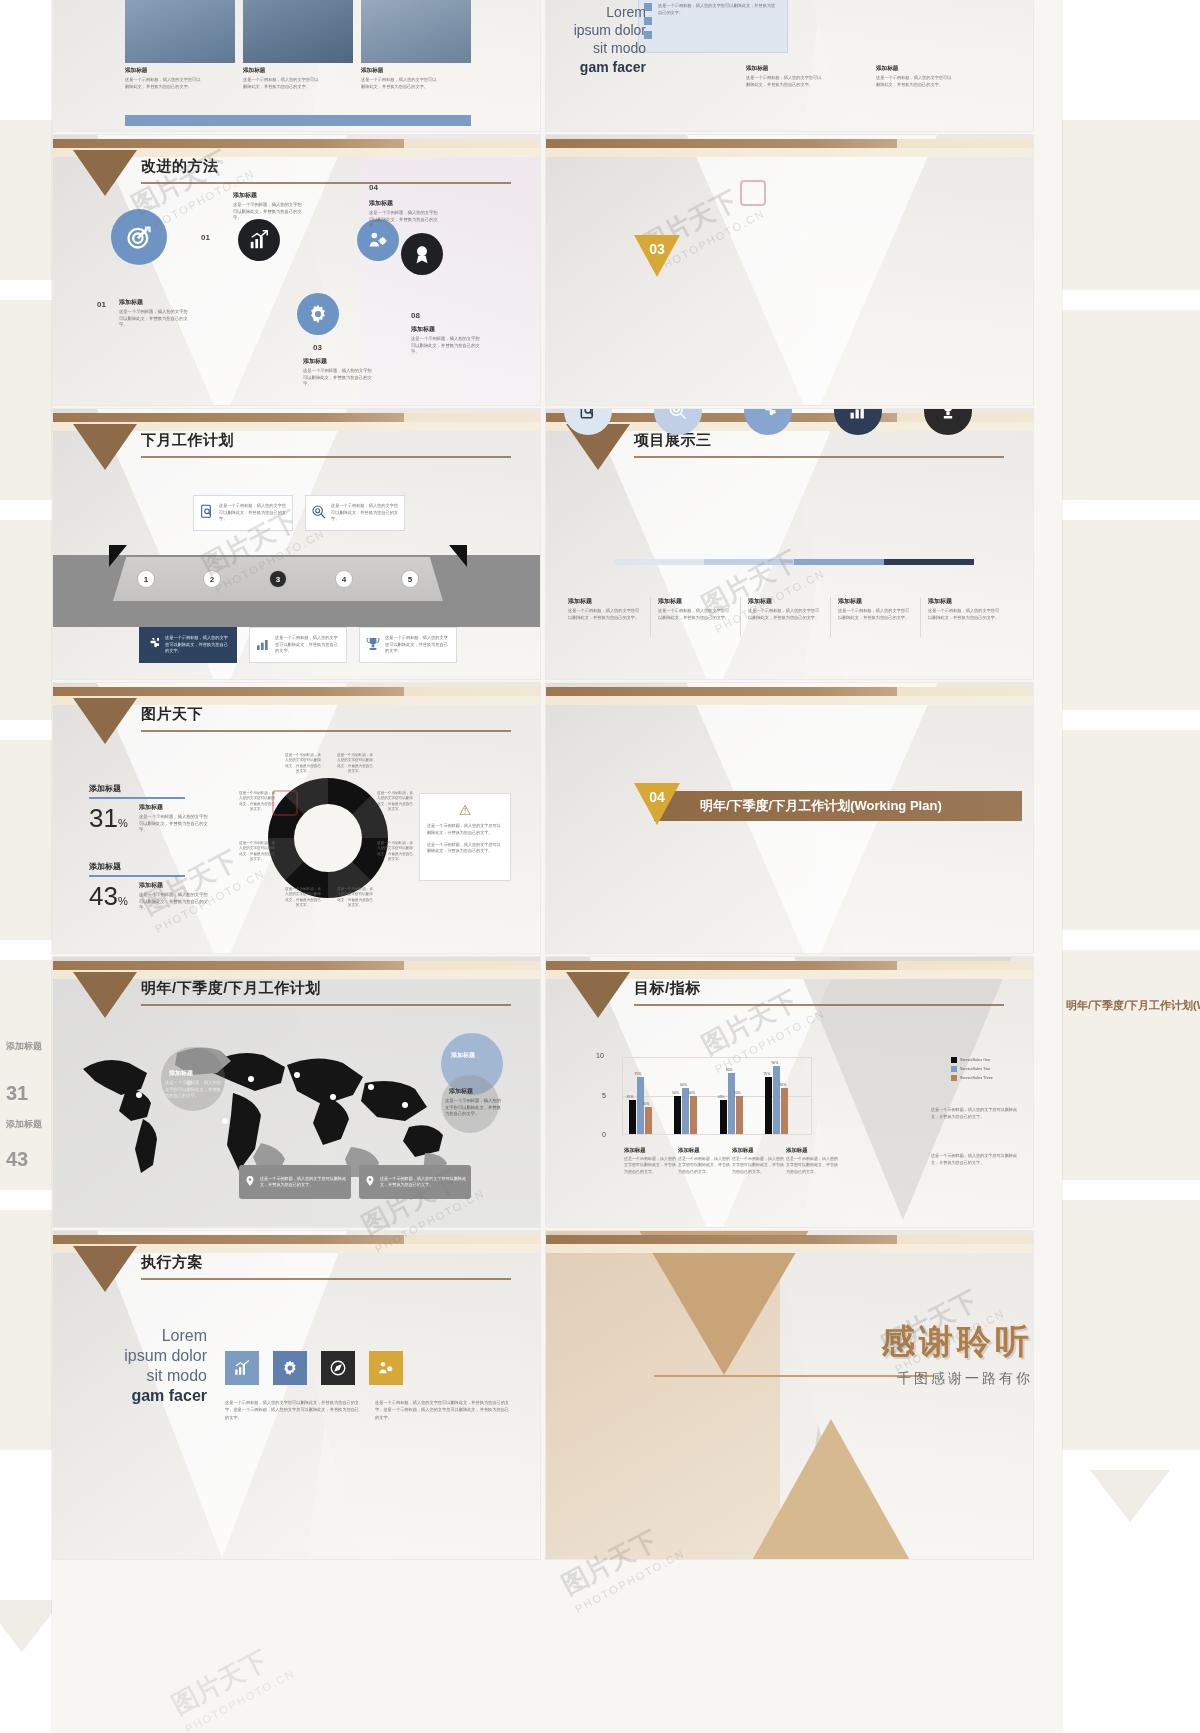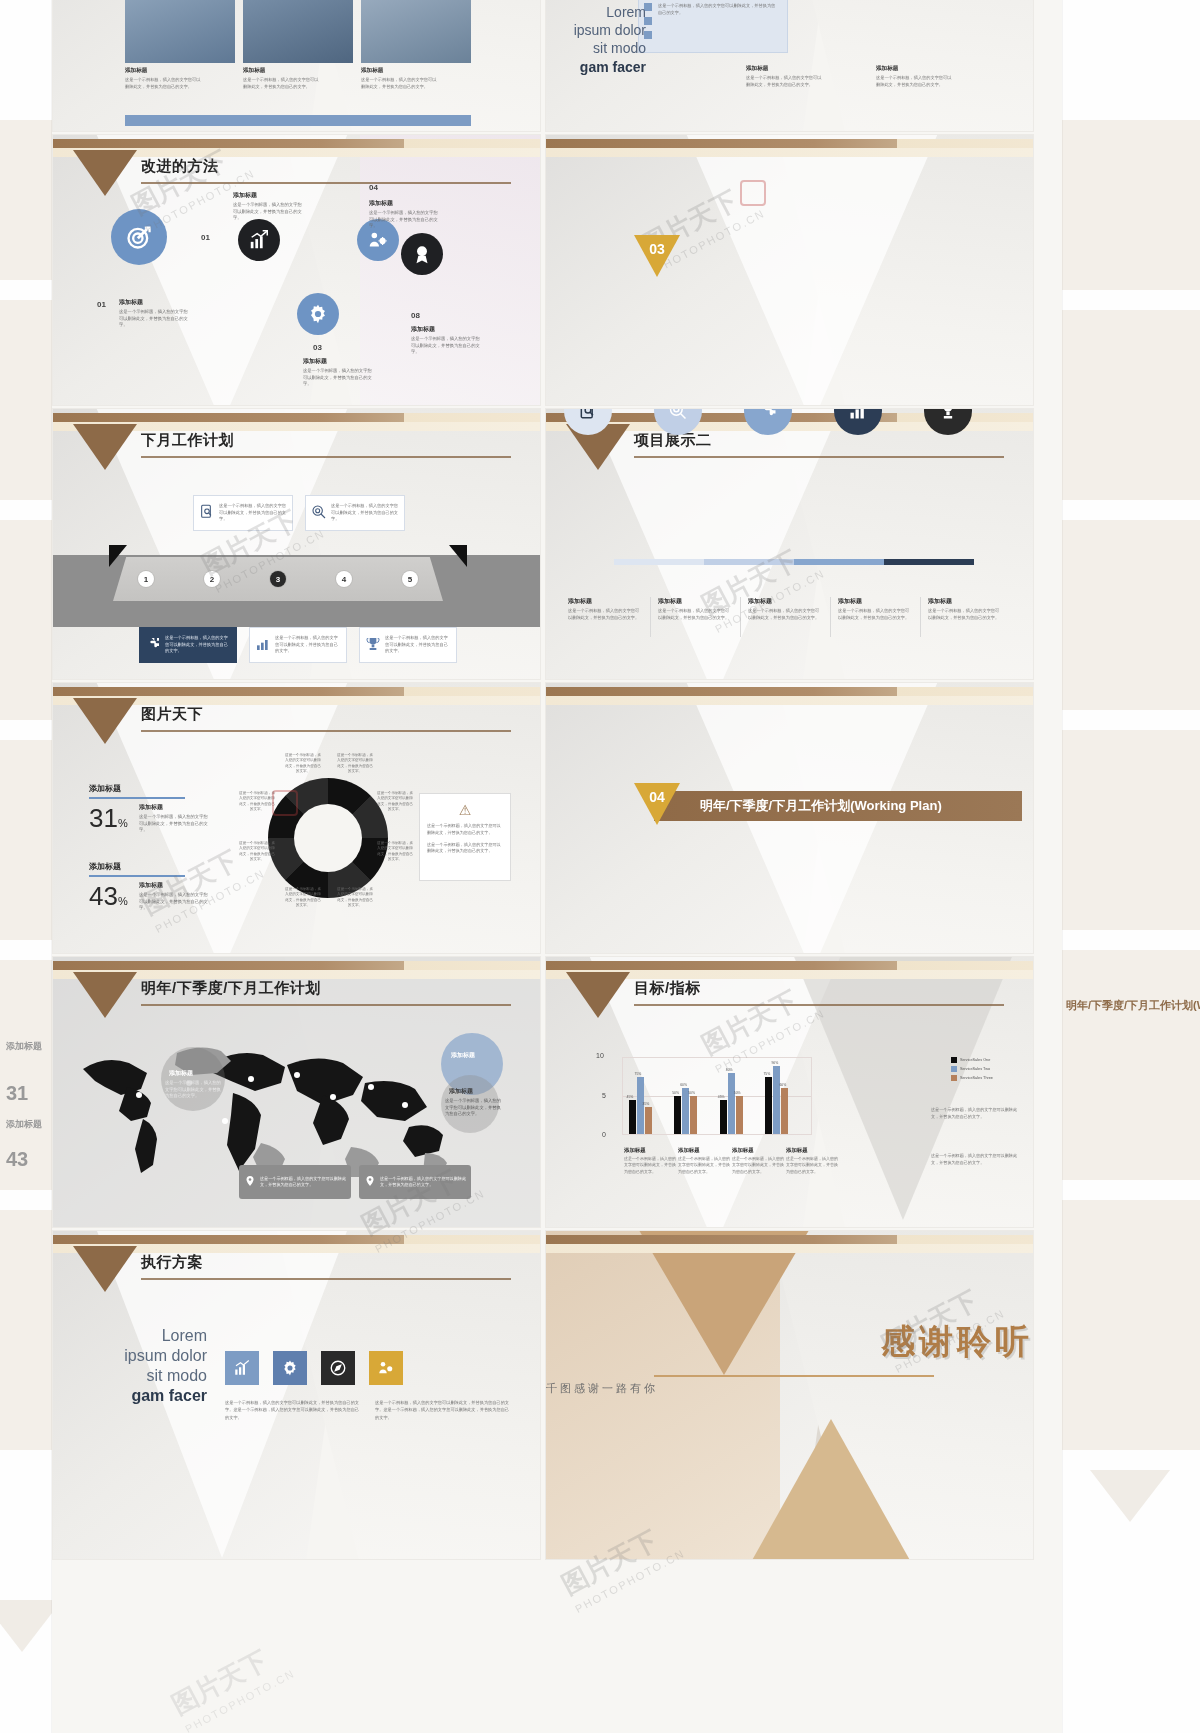--- a/index.html
+++ b/index.html
@@ -244,22 +244,22 @@
   .ptxt { position:absolute; font-size:4.2px; line-height:1.75; color:#6d6d6d; }
 
   
   .thanks {
     position:absolute; left:0; right:0; top:88px; text-align:right;
     font-size:34px; font-weight:bold; color:#b07d47; letter-spacing:4px;
     text-shadow: 2px 2px 0 rgba(0,0,0,.12);
   }
   .thanks-rule { position:absolute; left:108px; top:144px; width:280px; height:2px; background:#c9a06c; }
   .thanks-sub {
-    position:absolute; left:0; right:0; top:150px; text-align:left;
-    font-size:11px; color:#6d6d6d; letter-spacing:3px;
+    position:absolute; left:0; right:0; top:139px; text-align:right;
+    font-size:14px; color:#6d6d6d; letter-spacing:3px;
   }
   .clockphoto {
     position:absolute; left:90px; top:-6px; width:0;height:0;
     border-left:88px solid transparent; border-right:88px solid transparent;
     border-top:150px solid #c9a479;
   }
   .clockphoto2 {
     position:absolute; left:190px; bottom:-30px; width:0;height:0;
     border-left:95px solid transparent; border-right:95px solid transparent;
     border-top:170px solid #d6b98f;
@@ -508,21 +508,21 @@
         <span class="tx">这是一个示例标题，插入您的文字您可以删除此文，并替换为您自己的文字。</span>
       </div>
     </div>
 
     <div class="slide right" style="top:408px;">
       <div class="poly"></div>
       <div class="vshape"></div>
       <div class="ribbon-a"></div>
       <div class="ribbon-b"></div>
       <div class="tri-marker"></div>
-      <div class="slide-title">项目展示二</div>
+      <div class="slide-title">项目展示三</div>
       <div class="title-rule"></div>
 
       <div class="chain">
         <div class="seg" style="left:40px;width:90px;background:#dde5f1;"></div>
         <div class="seg" style="left:130px;width:90px;background:#c0cfe6;"></div>
         <div class="seg" style="left:220px;width:90px;background:#87a6ce;"></div>
         <div class="seg" style="left:310px;width:90px;background:#2c3d55;"></div>
       </div>
 
       <div class="step" style="left:18px;background:#dde5f1;">

